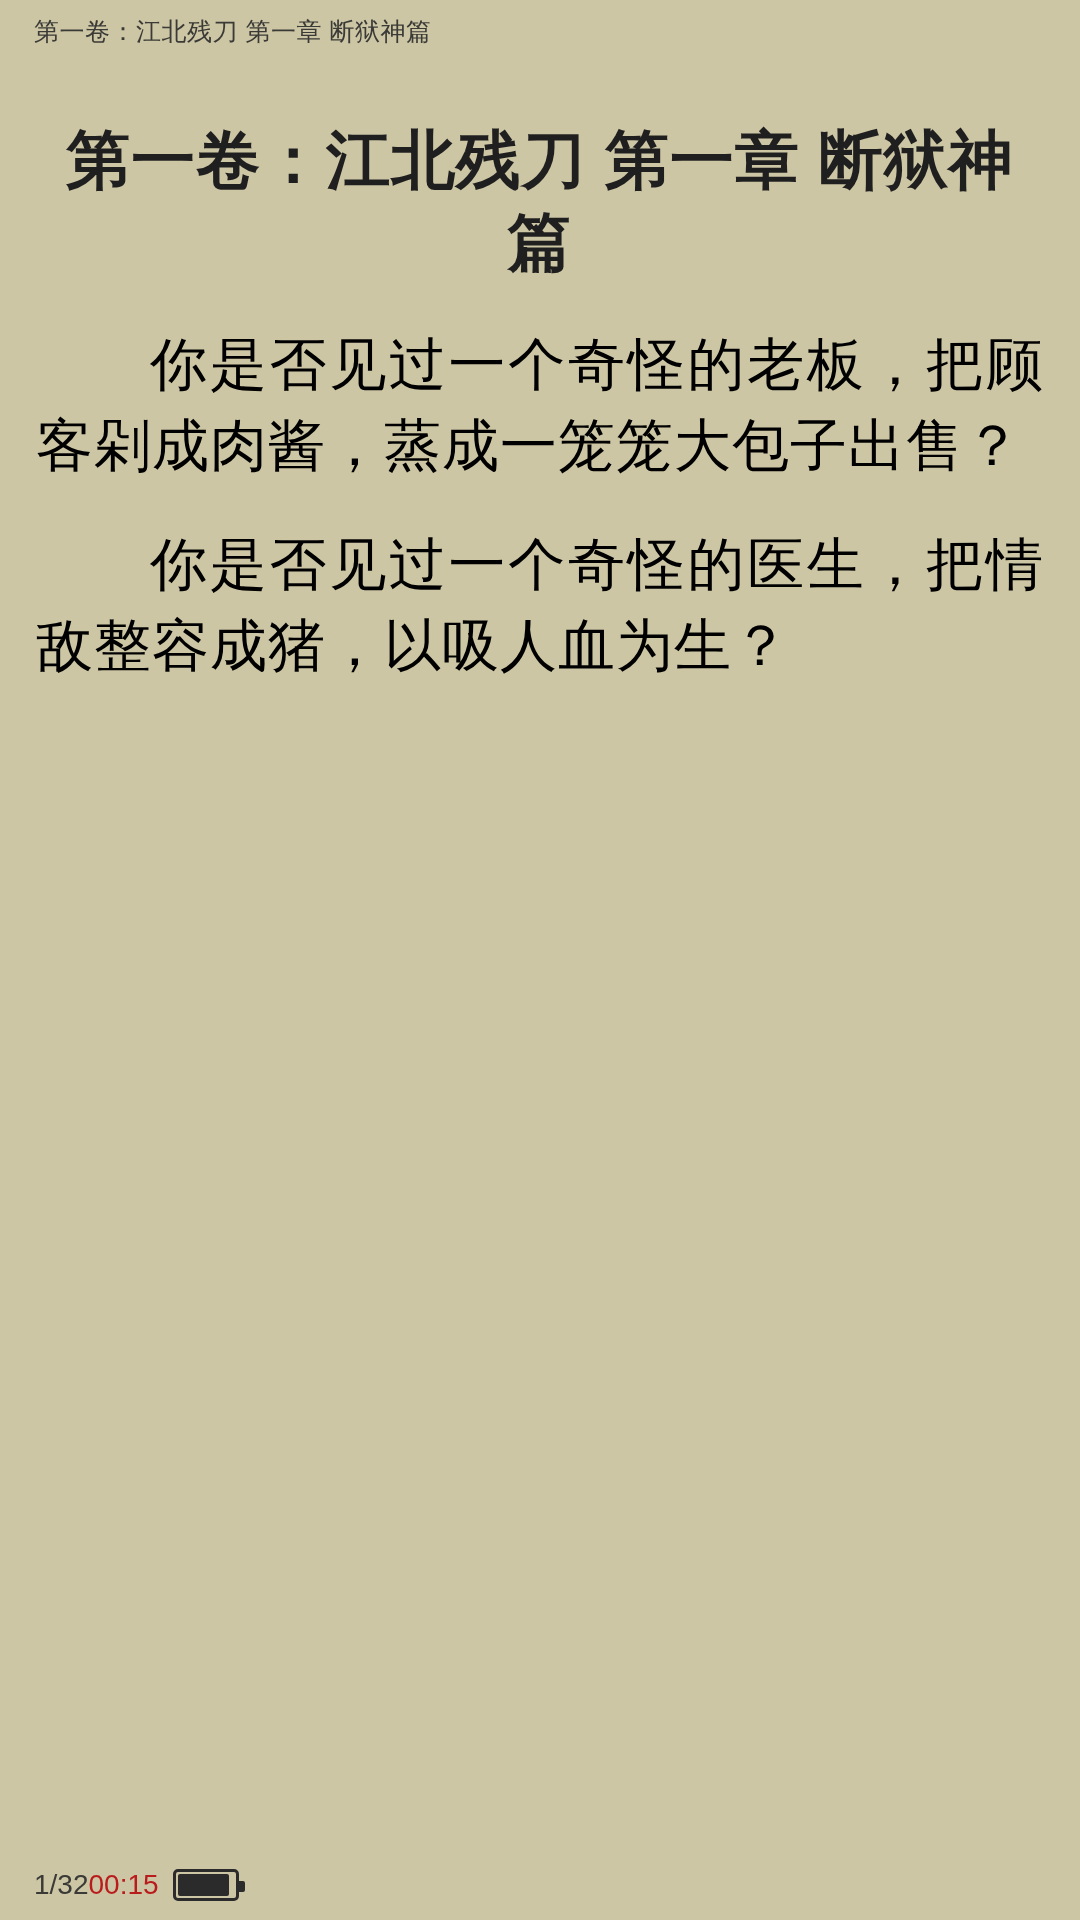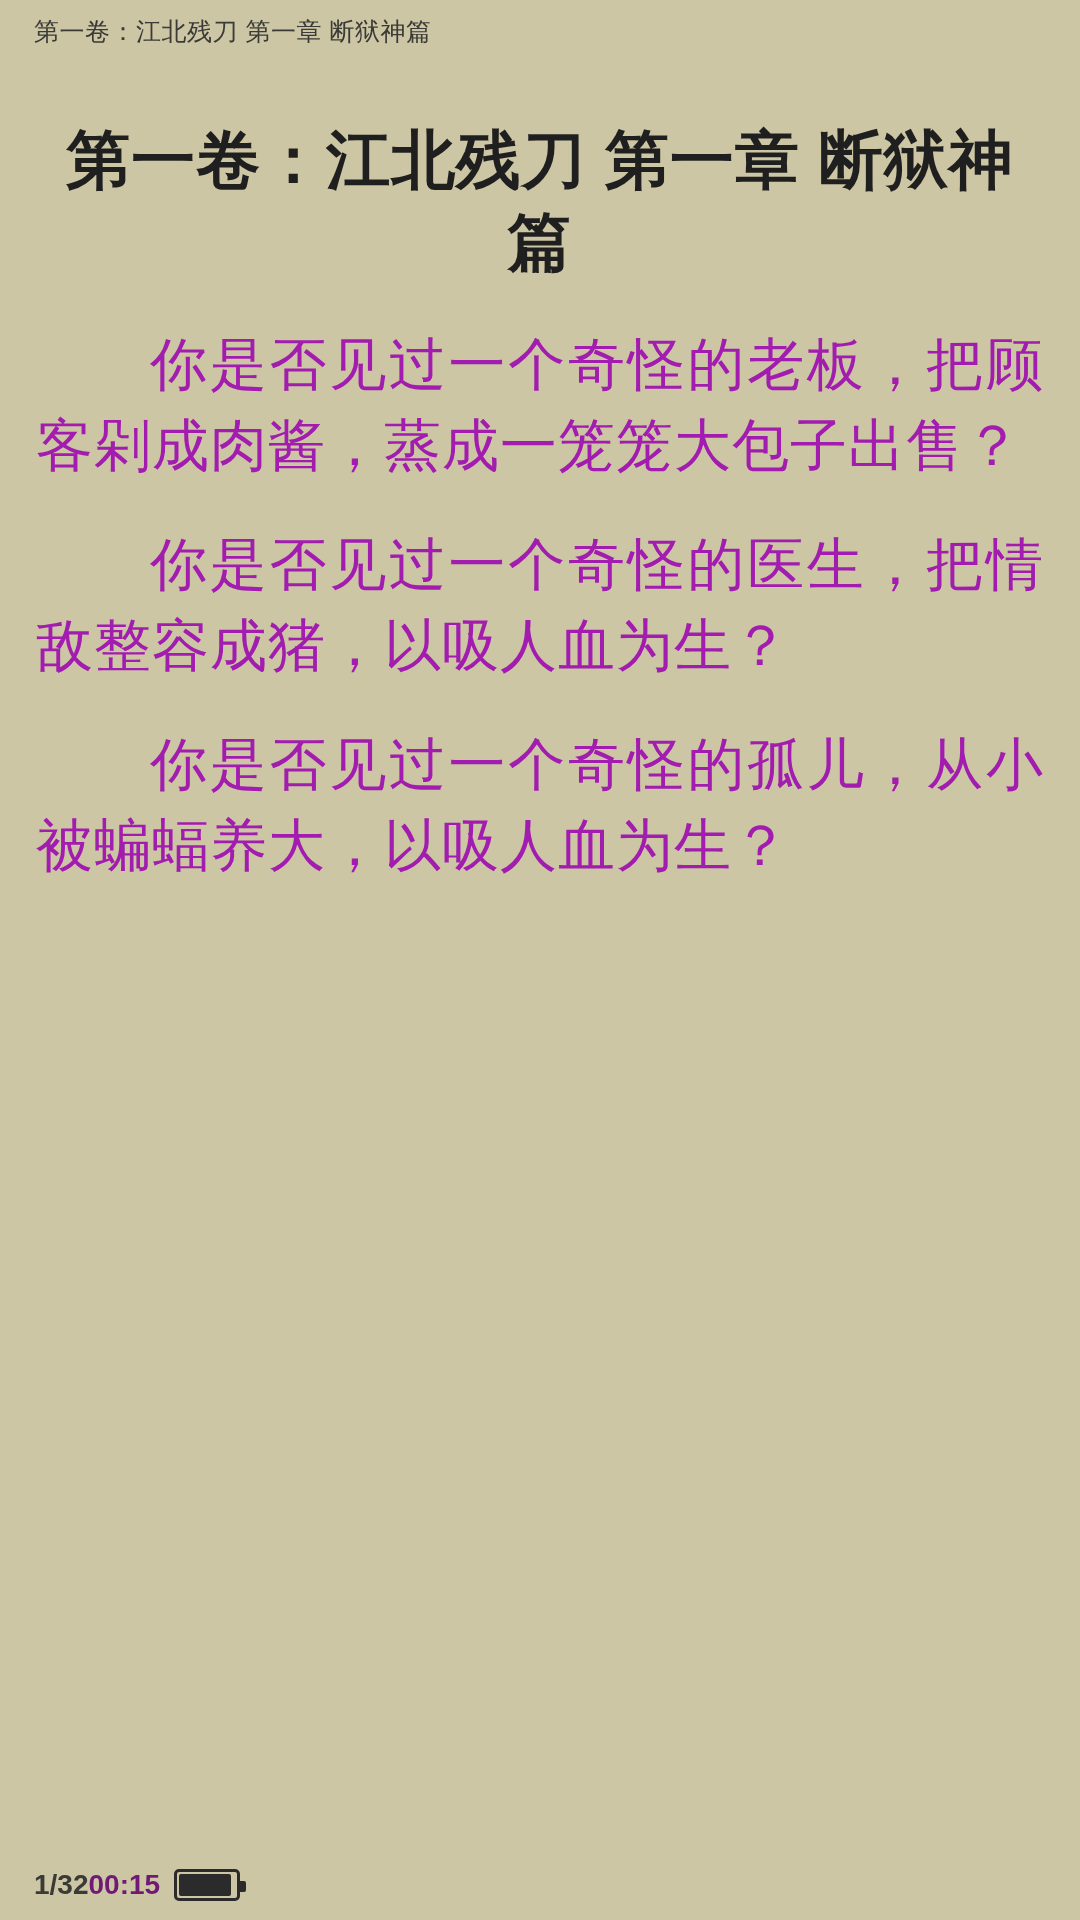--- a/index.html
+++ b/index.html
@@ -50,37 +50,36 @@
     font-weight: bold;
     line-height: 1.28;
     text-align: center;
     color: #1f1f1f;
     margin: 0 10px 40px 10px;
     letter-spacing: 1px;
   }
   .para {
     font-size: 57px;
     line-height: 1.42;
-    color: #a21caf;
+    color: #000000;
     margin: 0 0 38px 0;
     text-align: justify;
     text-indent: 2em;
     letter-spacing: 1px;
   }
   .footer-bar {
     position: absolute;
     bottom: 0;
     left: 0;
     width: 1080px;
     height: 70px;
     display: flex;
     align-items: center;
     box-sizing: border-box;
     padding: 0 34px;
-    font-weight: bold;
   }
   .page-number {
     font-size: 28px;
     color: #3a3a36;
     flex: 0 0 auto;
   }
   .watermark {
     flex: 1 1 auto;
     text-align: center;
     font-size: 19px;
@@ -88,21 +87,21 @@
     letter-spacing: 1px;
   }
   .status-right {
     flex: 0 0 auto;
     display: flex;
     align-items: center;
     gap: 14px;
   }
   .clock {
     font-size: 28px;
-    color: #701a75;
+    color: #b91c1c;
   }
   .battery {
     width: 66px;
     height: 32px;
     border: 3px solid #2b2b2b;
     border-radius: 5px;
     position: relative;
     display: inline-block;
     box-sizing: border-box;
     background: #cdc6a5;
@@ -132,21 +131,20 @@
 <div class="reader">
 
   <div class="header-bar">
     <div class="header-title">第一卷：江北残刀 第一章 断狱神篇</div>
   </div>
 
   <div class="content">
     <h1 class="chapter-title">第一卷：江北残刀 第一章 断狱神篇</h1>
     <p class="para">你是否见过一个奇怪的老板，把顾客剁成肉酱，蒸成一笼笼大包子出售？</p>
     <p class="para">你是否见过一个奇怪的医生，把情敌整容成猪，以吸人血为生？</p>
-    <p class="para">你是否见过一个奇怪的孤儿，从小被蝙蝠养大，以吸人血为生？</p>
   </div>
 
   <div class="footer-bar">
     <div class="page-number">1/32</div>
     <div class="status-right">
       <div class="clock">00:15</div>
       <div class="battery">
         <div class="battery-fill" id="battery-fill" style="width: calc(92% - 3.68px);"></div>
       </div>
     </div>

